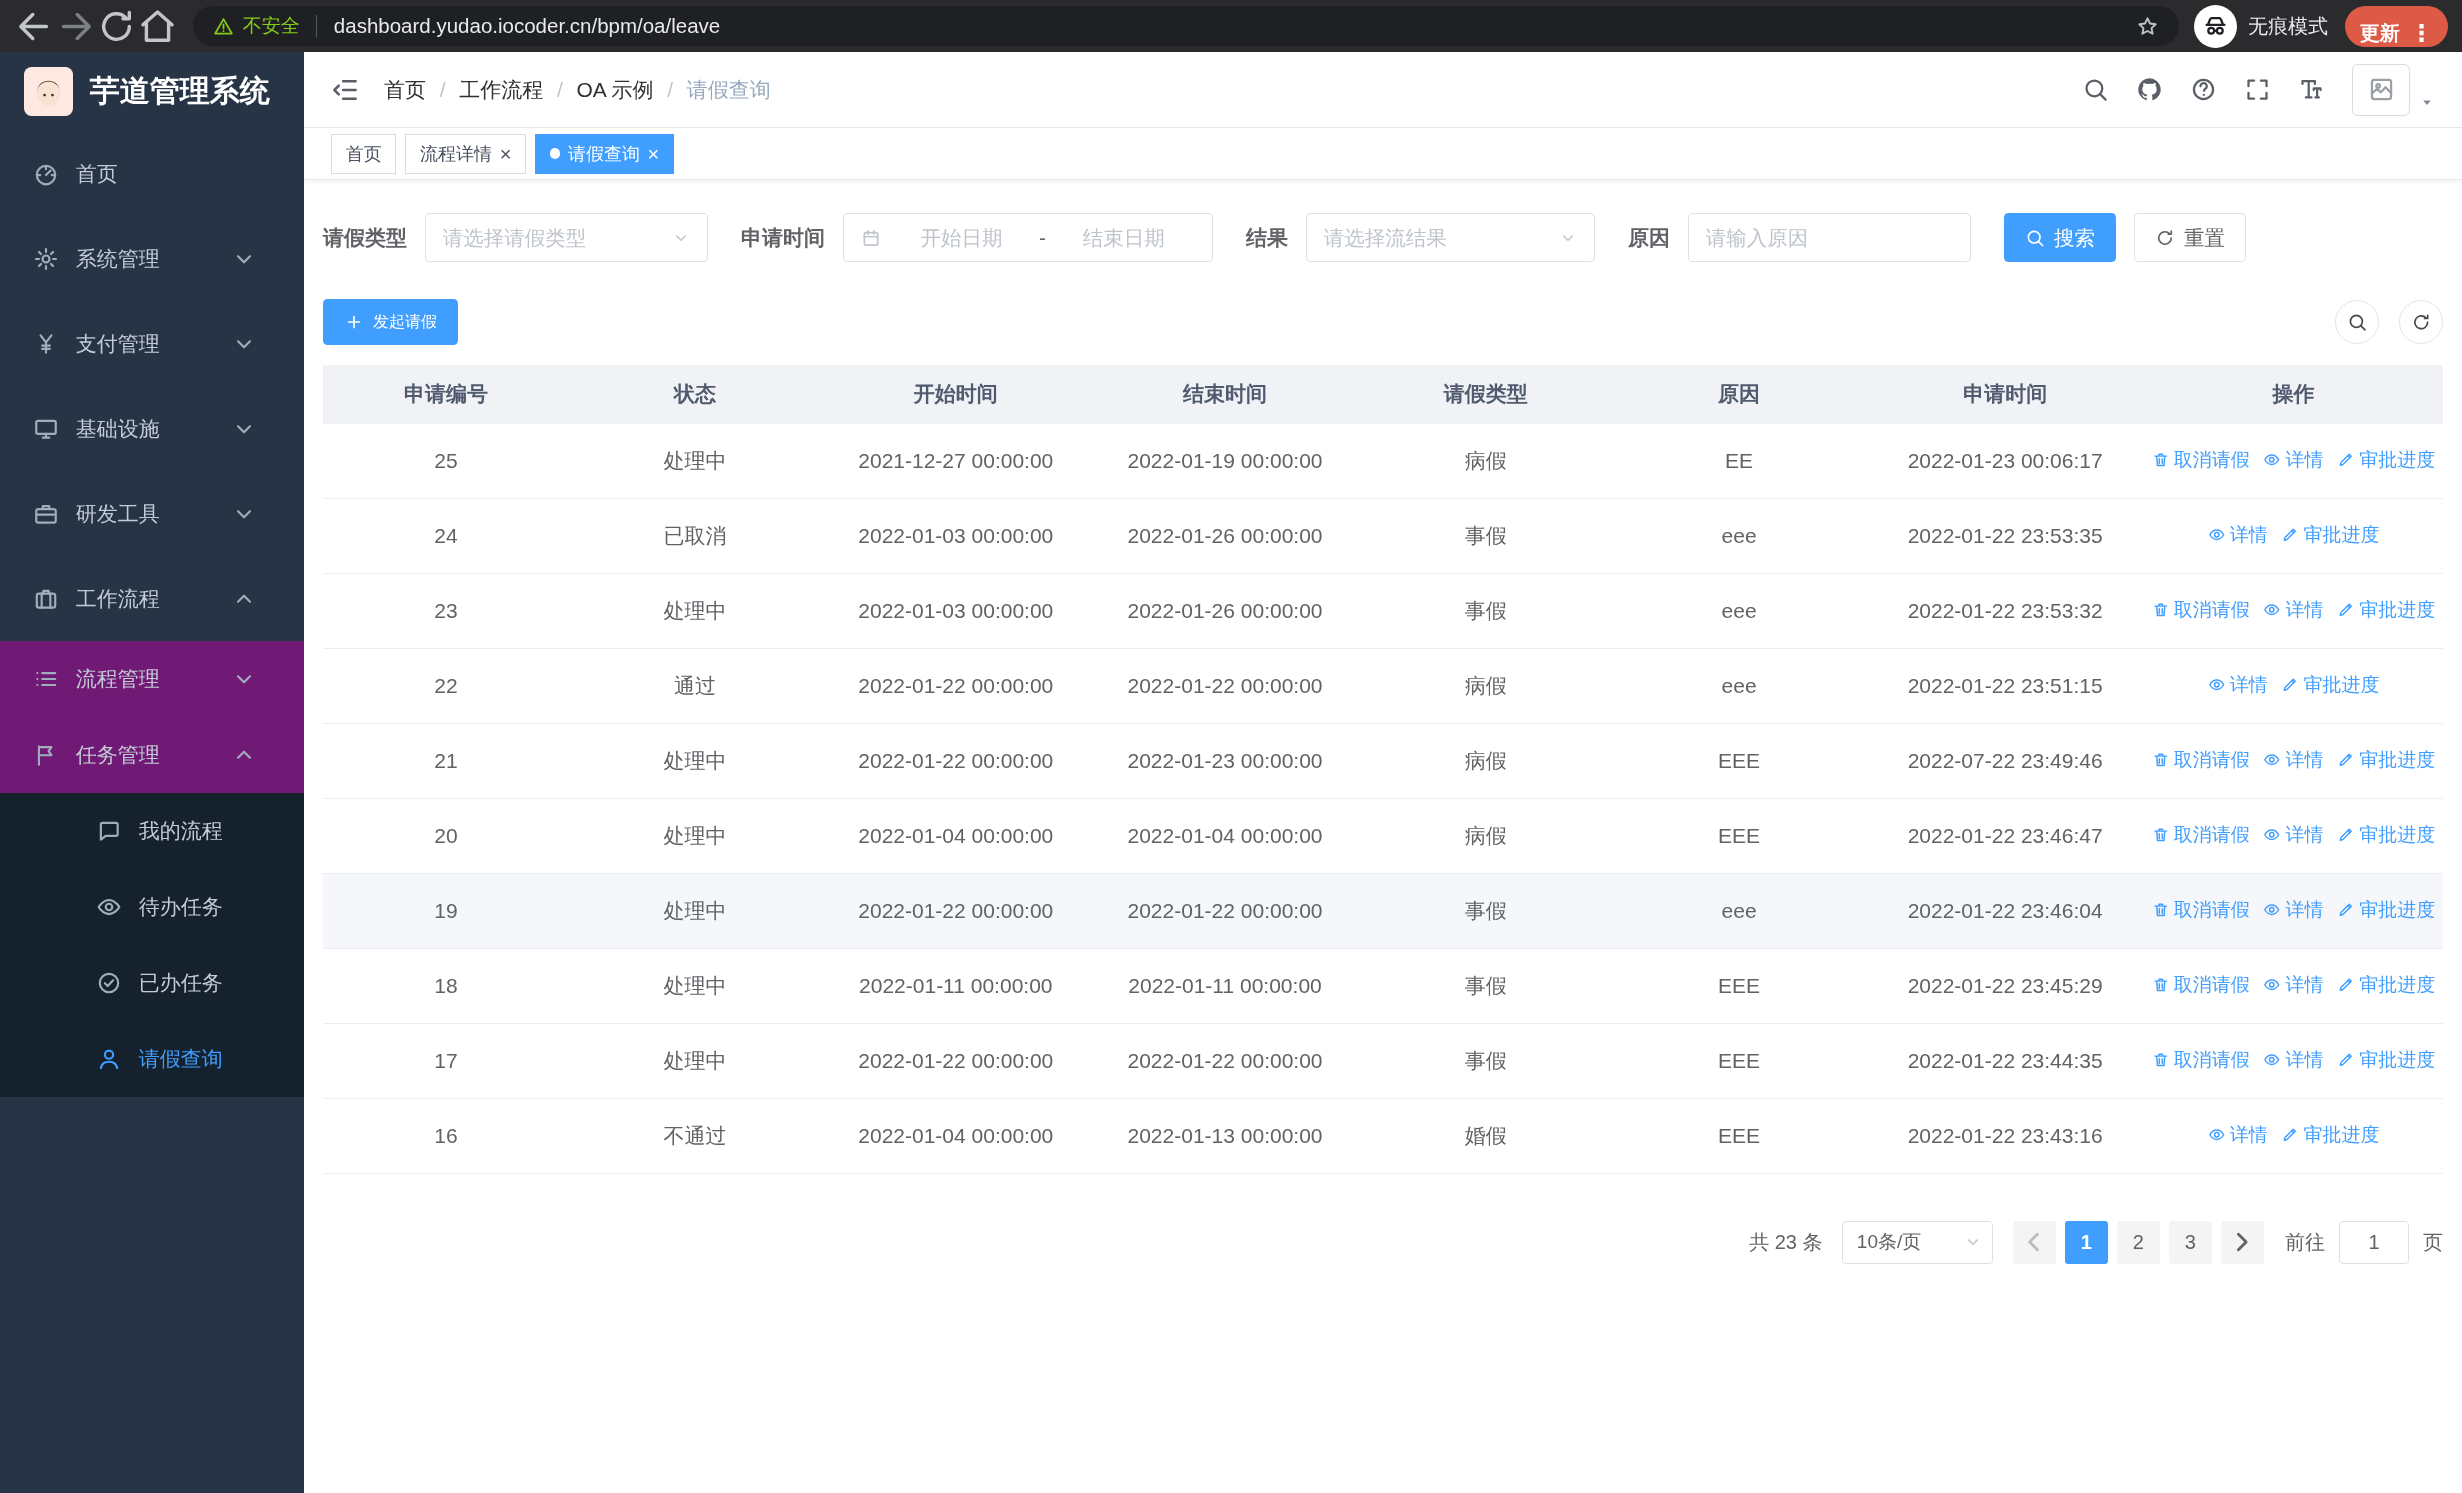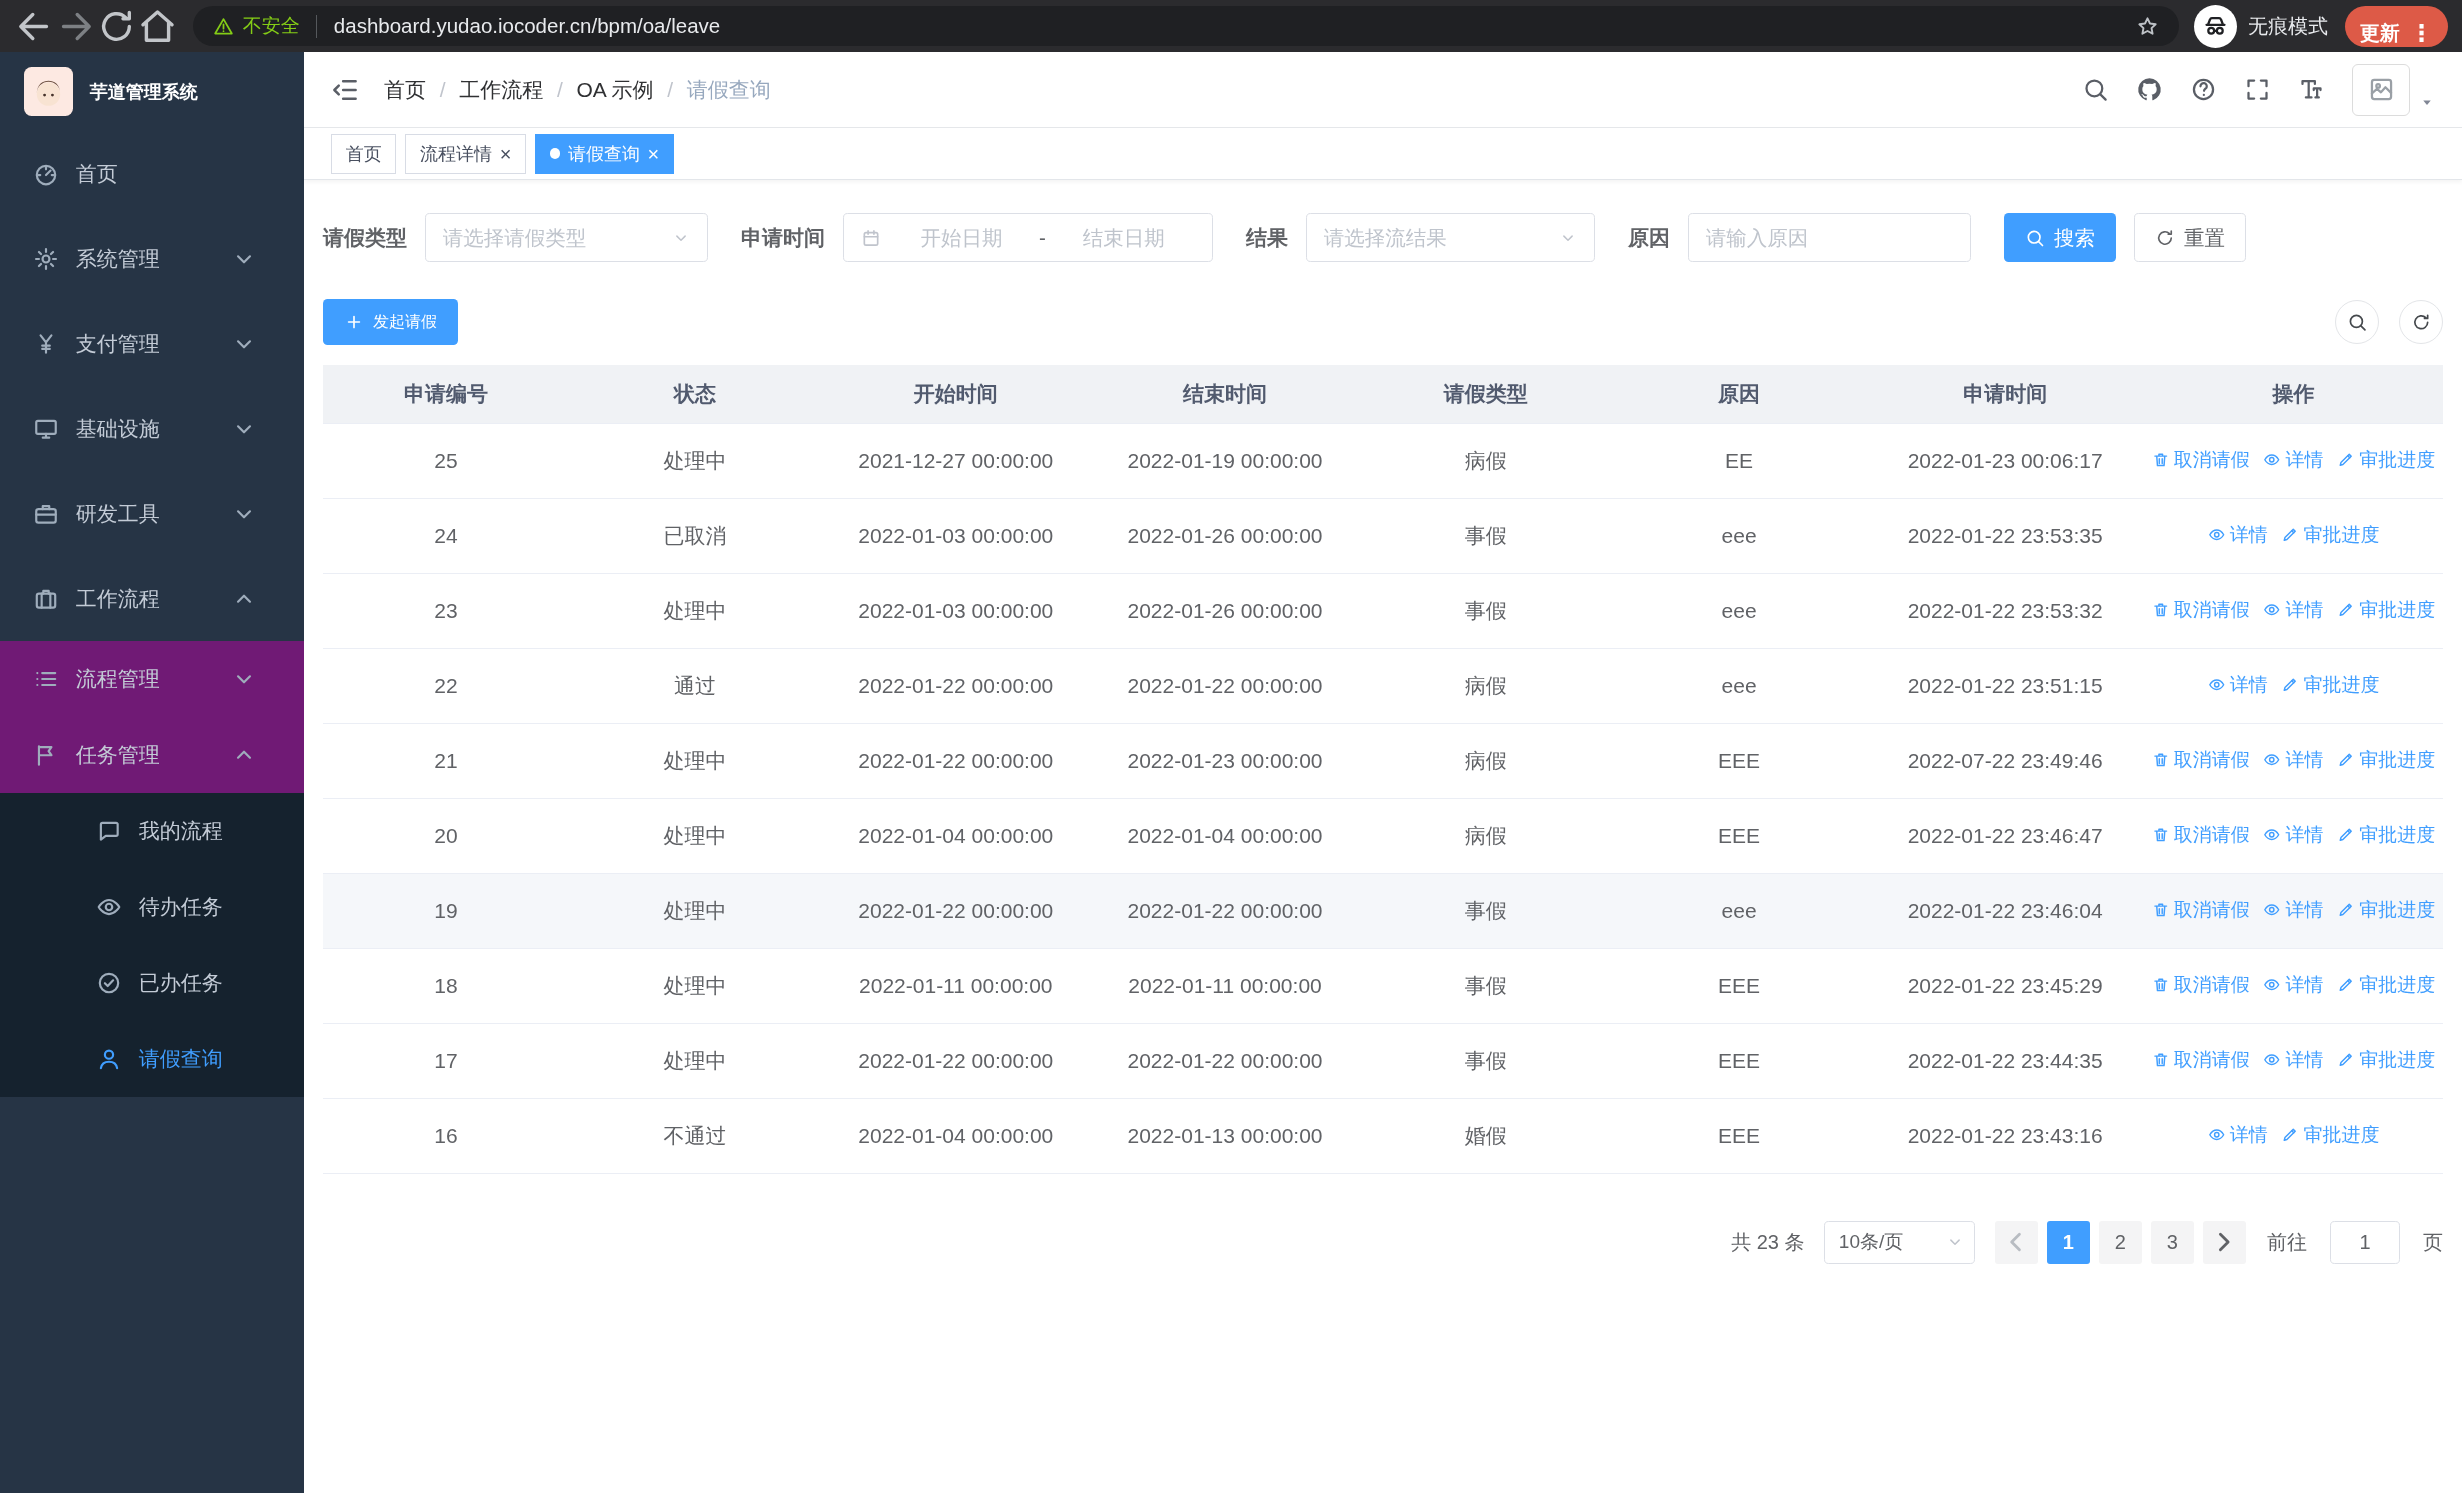--- a/index.html
+++ b/index.html
@@ -29,21 +29,21 @@
   .update-chip { display:flex; align-items:flex-end; gap:10.6px; background:#dd5a47; color:#fff; border-radius:21px;
                  height:41px; padding:0 15px; font-size:20px; font-weight:600; white-space:nowrap; }
   .kebab { font-size:23px; color:#fff; }
 
   
   .app { display:flex; height:1442px; }
   .sidebar { width:304px; background:#263445; flex-shrink:0; color:#c3cbd6; }
   .logo { height:79px; display:flex; align-items:center; gap:16.7px; padding:0 24px; }
   .logo-avatar { width:49px; height:49px; border-radius:7.6px; background:#fde9e2; display:flex; align-items:center;
                  justify-content:center; font-size:43px; overflow:hidden; }
-  .logo-title { color:#fff; font-size:18px; font-weight:600; white-space:nowrap; }
+  .logo-title { color:#fff; font-size:30px; font-weight:600; white-space:nowrap; }
   .menu-item { display:flex; align-items:center; height:85px; padding:0 30px 0 33px; font-size:21px; cursor:pointer; }
   .menu-item .icon { font-size:26px; margin-right:16.7px; color:#9fadbc; }
   .mi-label { flex:1; white-space:nowrap; }
   .chev { font-size:18px; color:#8b99a8; }
   .menu-item.level1 { height:76px; background:#701a75; }
   .menu-item.level2 { height:76px; padding-left:96px; background:#15222e; }
   .menu-item.active, .menu-item.active .icon { color:#409eff; }
 
   .main { flex:1; display:flex; flex-direction:column; background:#fff; min-width:0; }
 
@@ -117,21 +117,21 @@
   .total-text { margin-right:12px; white-space:nowrap; }
   .size-select { width:151px; height:43px; border:0.8px solid #dcdfe6; border-radius:4.6px; background:#fff;
                  display:flex; align-items:center; justify-content:space-between; padding:0 13.7px;
                  font-size:19px; margin-right:12px; cursor:pointer; white-space:nowrap;gap:34px; }
   #page-list { display:flex; align-items:center; gap:9px; }
   .pg-btn { min-width:43px; height:43px; border:none; border-radius:3px; background:#f4f4f5; color:#606266;
             font-size:20px; display:flex; align-items:center; justify-content:center; cursor:pointer;
             font-family:inherit; padding:0 4.6px; }
   .pg-btn.on { background:#409eff; color:#fff; font-weight:600; }
   .pg-btn.pg-prev { color:#b8bcc2; }
-  .goto { display:flex; align-items:center; gap:23px; margin-left:13.7px; white-space:nowrap; }
+  .goto { display:flex; align-items:center; gap:14px; margin-left:13.7px; white-space:nowrap; }
   .goto input { width:70px; height:43px; border:0.8px solid #dcdfe6; border-radius:4.6px; text-align:center;
                 font-size:20px; color:#606266; font-family:inherit; outline:none; }
 </style>
 </head>
 <body>
 
 <div class="browser-bar">
   <span class="bbtn">
       <svg viewBox="0 0 24 24" fill="none" stroke="currentColor" stroke-width="2" stroke-linecap="round" stroke-linejoin="round">
         <path d="M19 12H5M11 5l-7 7 7 7"></path>

